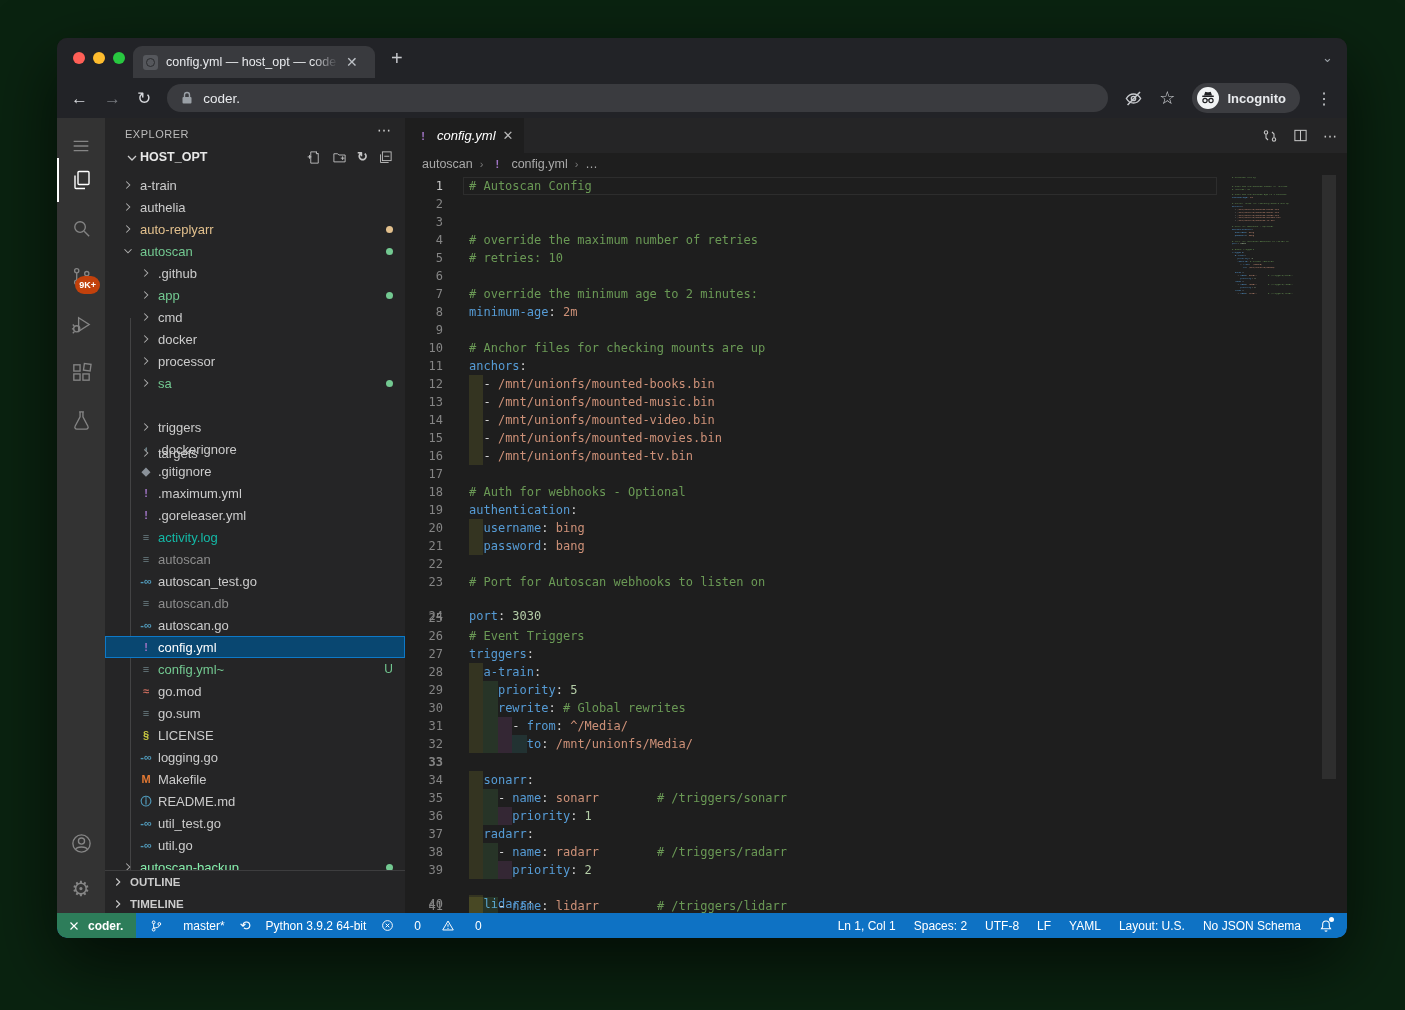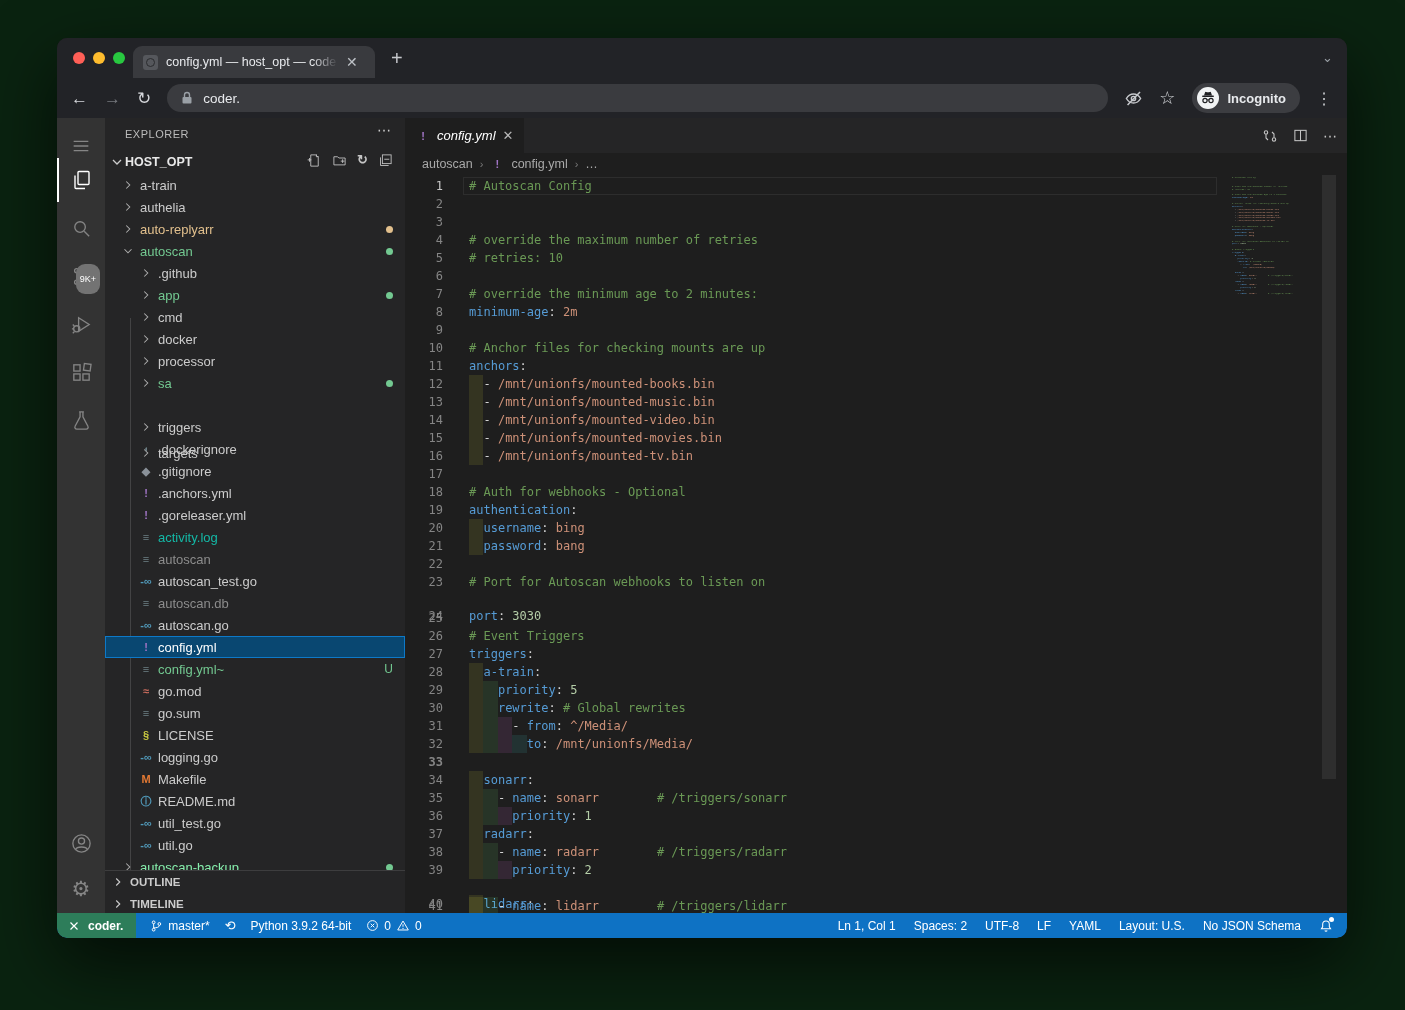--- a/index.html
+++ b/index.html
@@ -23,25 +23,25 @@
   .navic.dim{color:#76787d}
   .omnibox{flex:1;height:28px;background:#3a3b3f;border-radius:14px;display:flex;align-items:center;padding:0 14px;gap:10px;color:#e8eaed;font-size:13.5px}
   .incog{display:flex;align-items:center;gap:8px;background:#3c3d41;border-radius:15px;height:30px;padding:0 14px 0 4px;color:#e8eaed;font-size:13px;font-weight:bold}
   .threedot{color:#c6c8cc;font-size:16px;letter-spacing:1px}
 
   
   .vsc{position:absolute;top:80px;left:0;right:0;bottom:25px;display:flex}
   .activitybar{width:48px;background:#333333;position:relative;flex:none}
   .act{position:absolute;left:0;width:48px;height:44px;display:flex;align-items:center;justify-content:center;color:#858585}
   .act.active{color:#ffffff;border-left:2px solid #fff;box-sizing:border-box}
-  .act .badge{position:absolute;right:5px;bottom:4px;background:#737373;color:#fff;font-size:9px;font-weight:normal;border-radius:9px;padding:10px 4px}
+  .act .badge{position:absolute;right:5px;bottom:4px;background:#c2410c;color:#fff;font-size:9px;font-weight:bold;border-radius:9px;padding:4px 4px}
   .sidebar{width:300px;background:#252526;position:relative;flex:none;color:#cccccc;font-size:13px;overflow:hidden}
   .sb-head{position:absolute;top:10px;left:20px;font-size:11px;color:#bbbbbb;letter-spacing:.5px}
   .sb-more{position:absolute;top:4px;right:14px;color:#cccccc;font-size:14px}
-  .sb-sec{position:absolute;top:32px;left:0;right:0;height:24px;display:flex;align-items:center;padding-left:4px;font-weight:bold;font-size:12.5px;color:#e8e8e8}
+  .sb-sec{position:absolute;top:32px;left:0;right:0;height:24px;display:flex;padding-left:19px;font-weight:bold;font-size:12.5px;color:#e8e8e8}
   .sb-acts{margin-left:auto;display:flex;gap:10px;padding-right:12px;color:#c5c5c5}
   .tree{position:absolute;top:56px;left:0;right:0}
   .trow{position:absolute;left:0;right:0;height:22px;display:flex;align-items:center;gap:5px;padding-left:16px;box-sizing:border-box;color:#cccccc}
   .trow.child{padding-left:34px}
   .trow .lbl{white-space:nowrap}
   .trow.sel{background:#094771;outline:1px solid #0d79c8;outline-offset:-1px;color:#fff}
   .gitdot{width:7px;height:7px;border-radius:50%;margin-left:auto;margin-right:12px;flex:none}
   .gitbadge{margin-left:auto;margin-right:12px;font-size:12px}
   .guide{position:absolute;left:25px;width:1px;background:rgba(204,204,204,.18)}
   .fico{width:14px;text-align:center;font-size:11px;flex:none;font-weight:bold}
@@ -68,21 +68,21 @@
   .ib2{background:rgba(255,127,255,.10)}.ib3{background:rgba(79,236,236,.10)}
   .tk-c{color:#6a9955}.tk-k{color:#569cd6}.tk-p{color:#d4d4d4}.tk-s{color:#ce9178}.tk-n{color:#b5cea8}
   .minimap{position:absolute;left:827px;top:2px;width:90px;font-family:"DejaVu Sans Mono",monospace;font-size:2.3px;line-height:2.9px}
   .mm-line{white-space:pre;height:2.9px;overflow:hidden}
   .vscroll{position:absolute;left:917px;top:0;width:14px;height:604px;background:rgba(121,121,121,.18)}
 
   
   .statusbar{position:absolute;left:0;right:0;bottom:0;height:25px;background:#0e72c4;display:flex;align-items:center;color:#fff;font-size:12px;border-radius:0 0 10px 10px;overflow:hidden}
   .st-remote{height:100%;display:flex;align-items:center;gap:7px;padding:0 13px 0 10px;font-weight:bold}
   .st-left{display:flex;align-items:center;gap:15px;margin-left:14px}
-  .st-item{display:flex;align-items:center;gap:5px}
+  .st-item{display:flex;align-items:center;gap:20px}
   .st-right{margin-left:auto;display:flex;align-items:center;gap:18px;padding-right:14px}
   .belldot{position:relative;display:flex}
   .belldot::after{content:"";position:absolute;right:-1px;top:-2px;width:5px;height:5px;border-radius:50%;background:#fff}
 </style>
 </head>
 <body>
 
 <div class="window">
 
   <div class="tabstrip">
@@ -323,21 +323,21 @@
           <div class="trow child" style="top: 264px;">
             <span class="fico" style="color: rgb(109, 128, 134); font-size: 9px;">◖</span>
             <span class="lbl">.dockerignore</span>
           </div>
           <div class="trow child" style="top: 286px;">
             <span class="fico" style="color: rgb(138, 145, 153);">◆</span>
             <span class="lbl">.gitignore</span>
           </div>
           <div class="trow child" style="top: 308px;">
             <span class="fico" style="color: rgb(160, 116, 196);">!</span>
-            <span class="lbl">.anchors.yml</span>
+            <span class="lbl">.maximum.yml</span>
           </div>
           <div class="trow child" style="top: 330px;">
             <span class="fico" style="color: rgb(160, 116, 196);">!</span>
             <span class="lbl">.goreleaser.yml</span>
           </div>
           <div class="trow child" style="top: 352px;">
             <span class="fico" style="color: rgb(109, 128, 134);">≡</span>
             <span class="lbl" style="color: #14b8a6;">activity.log</span>
           </div>
           <div class="trow child" style="top: 374px;">

